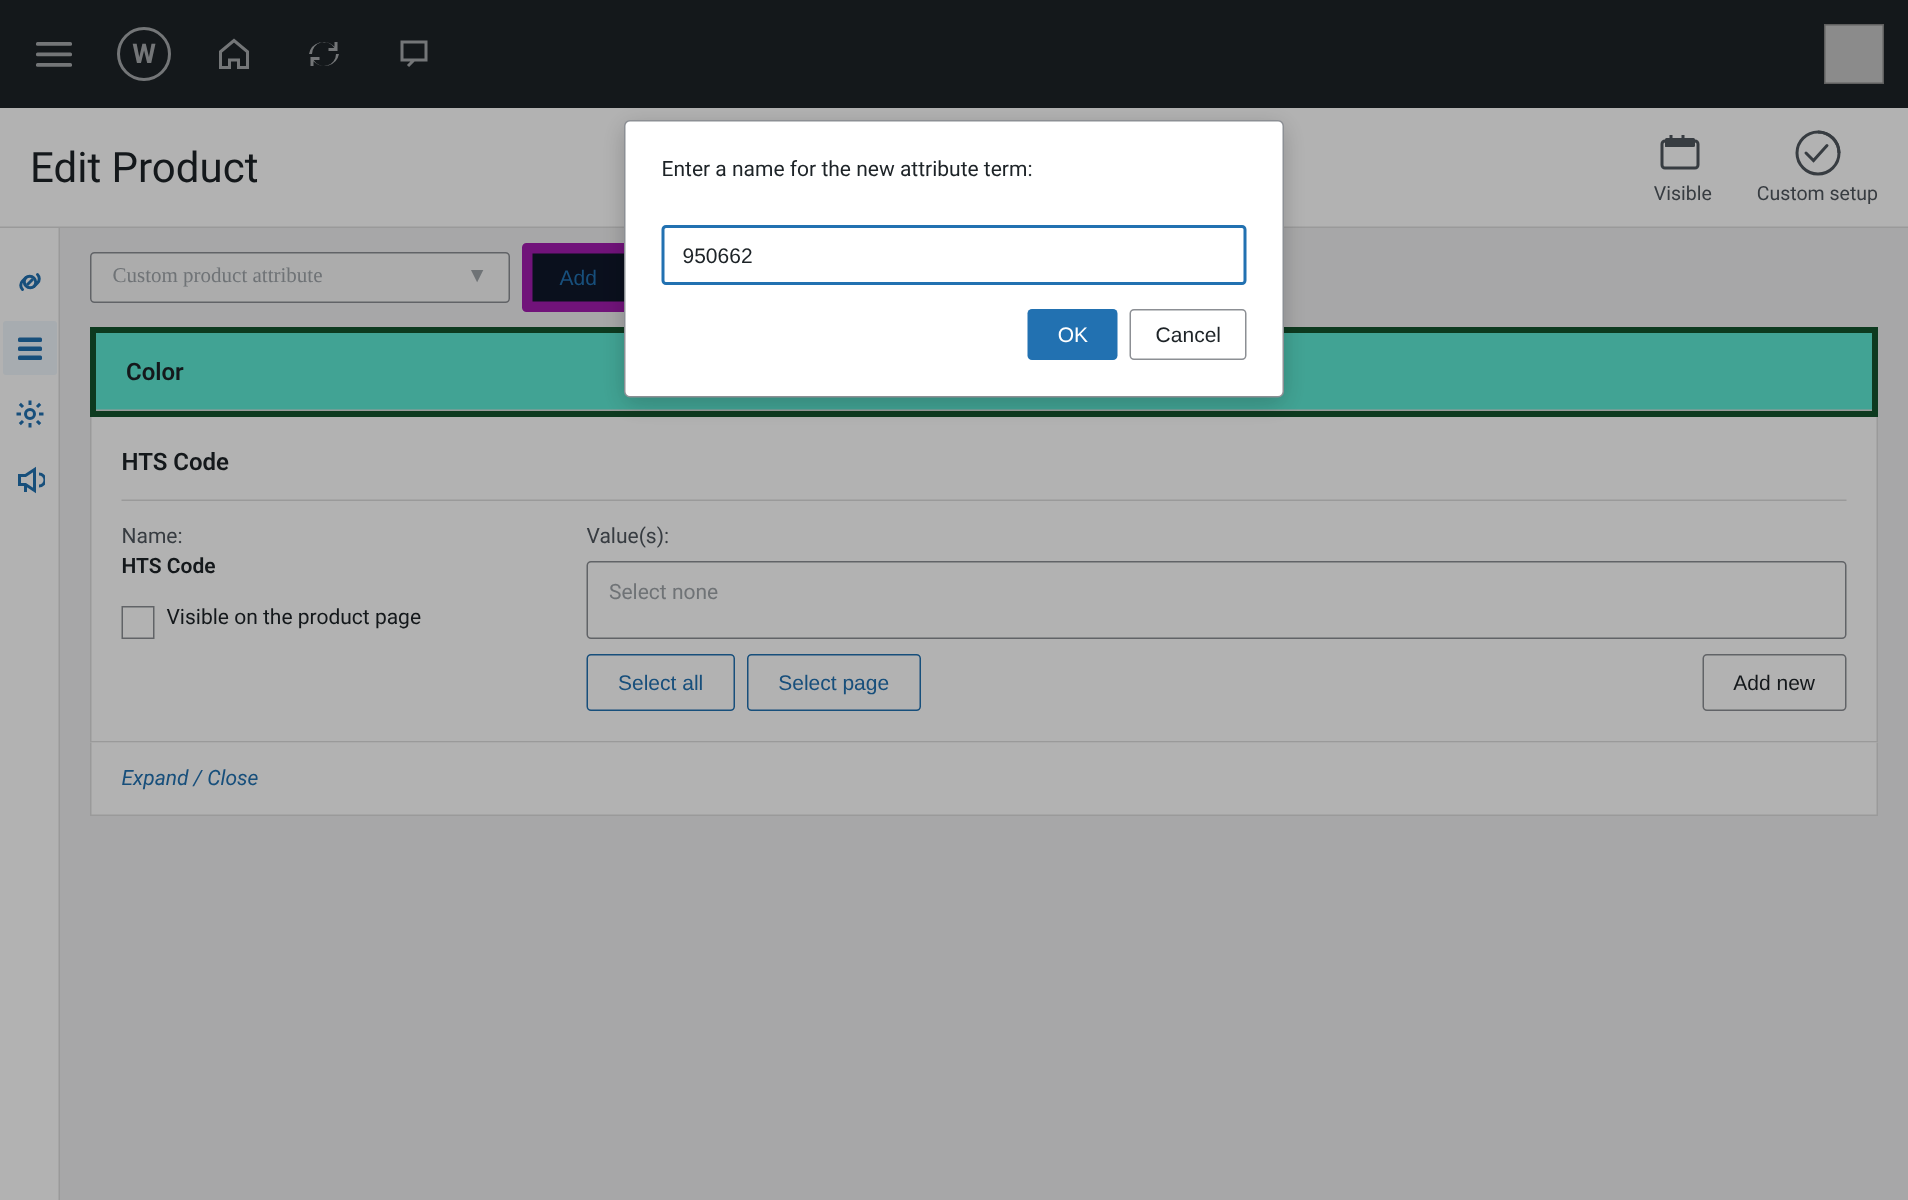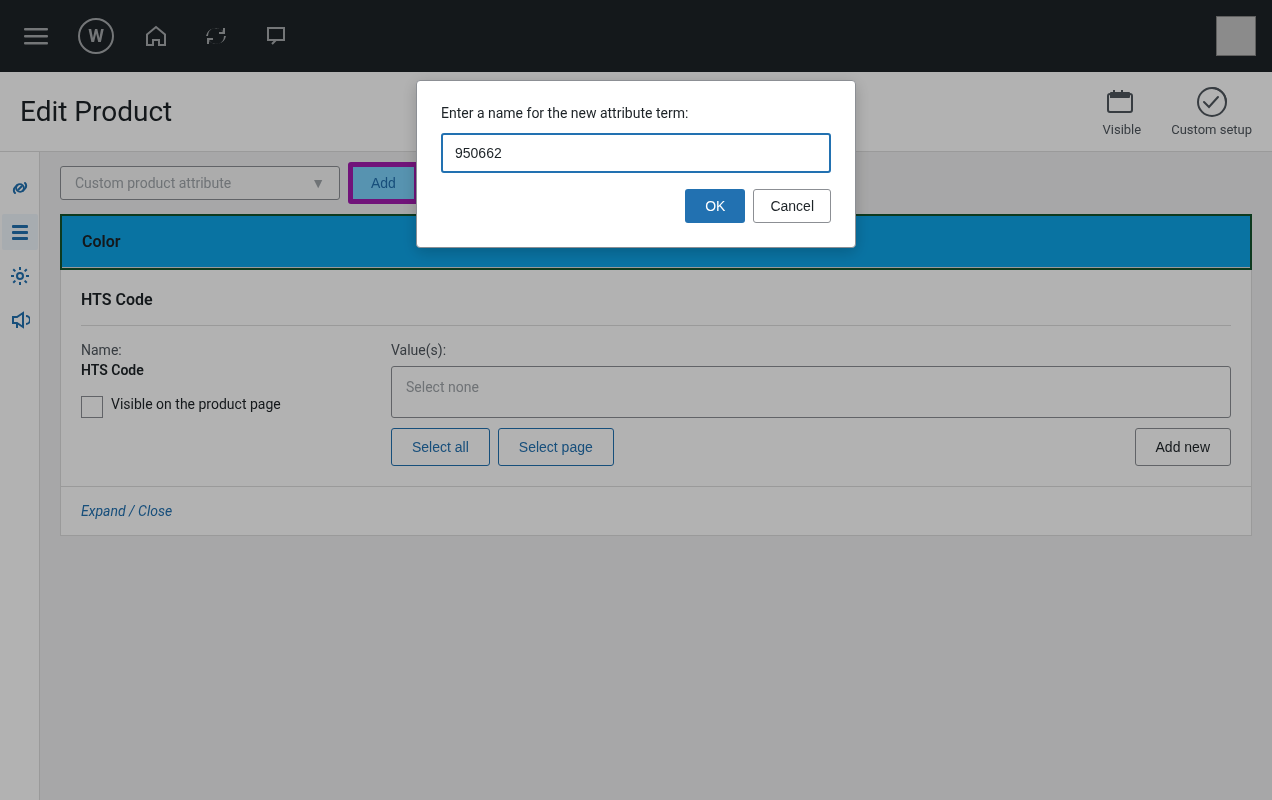--- a/index.html
+++ b/index.html
@@ -128,35 +128,36 @@
       border: 1px solid #8c8f94;
       border-radius: 3px;
       padding: 8px 14px;
       font-size: 14px;
       color: #a0a5aa;
       min-width: 280px;
       display: flex;
       align-items: center;
       justify-content: space-between;
       cursor: pointer;
+      font-family: Liberation Serif, serif;
     }
     .attr-add-btn {
-      background: #7dd3fc;
-      border: 5px solid #a21caf;
+      background: #0f172a;
+      border: 7px solid #a21caf;
       border-radius: 3px;
       padding: 8px 18px;
       font-size: 14px;
       color: #2271b1;
       cursor: pointer;
     }
 
     
     .attr-section {
-      background: #0ea5e9;
-      border: 2px solid #14532d;
+      background: #5eead4;
+      border: 4px solid #14532d;
       margin-bottom: 0;
     }
     .attr-section-header {
       padding: 16px 20px;
       font-size: 16px;
       font-weight: 600;
       color: #1d2327;
       border-bottom: 1px solid #ddd;
     }
 
@@ -300,21 +301,21 @@
       border: 1px solid #8c8f94;
       border-radius: 4px;
       padding: 24px;
       min-width: 440px;
       max-width: 480px;
       box-shadow: 0 4px 16px rgba(0,0,0,0.2);
     }
     .modal-prompt-text {
       font-size: 14px;
       color: #1d2327;
-      margin-bottom: 12px;
+      margin-bottom: 29px;
     }
     .modal-input {
       width: 100%;
       border: 2px solid #2271b1;
       border-radius: 3px;
       padding: 10px 12px;
       font-size: 14px;
       color: #1d2327;
       margin-bottom: 16px;
       outline: none;

